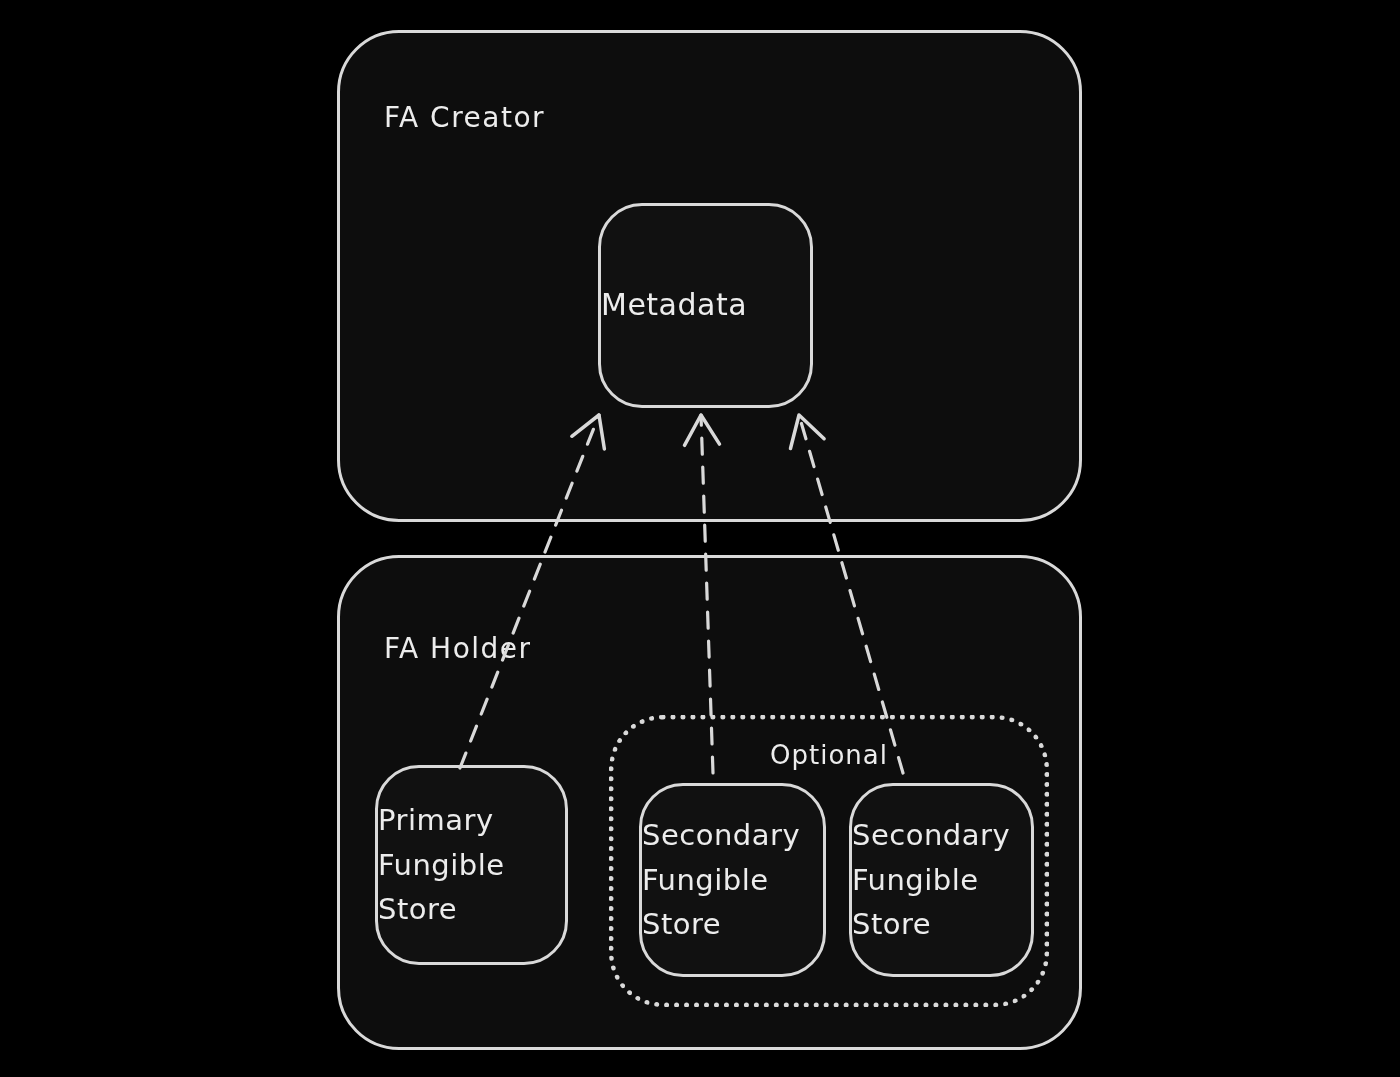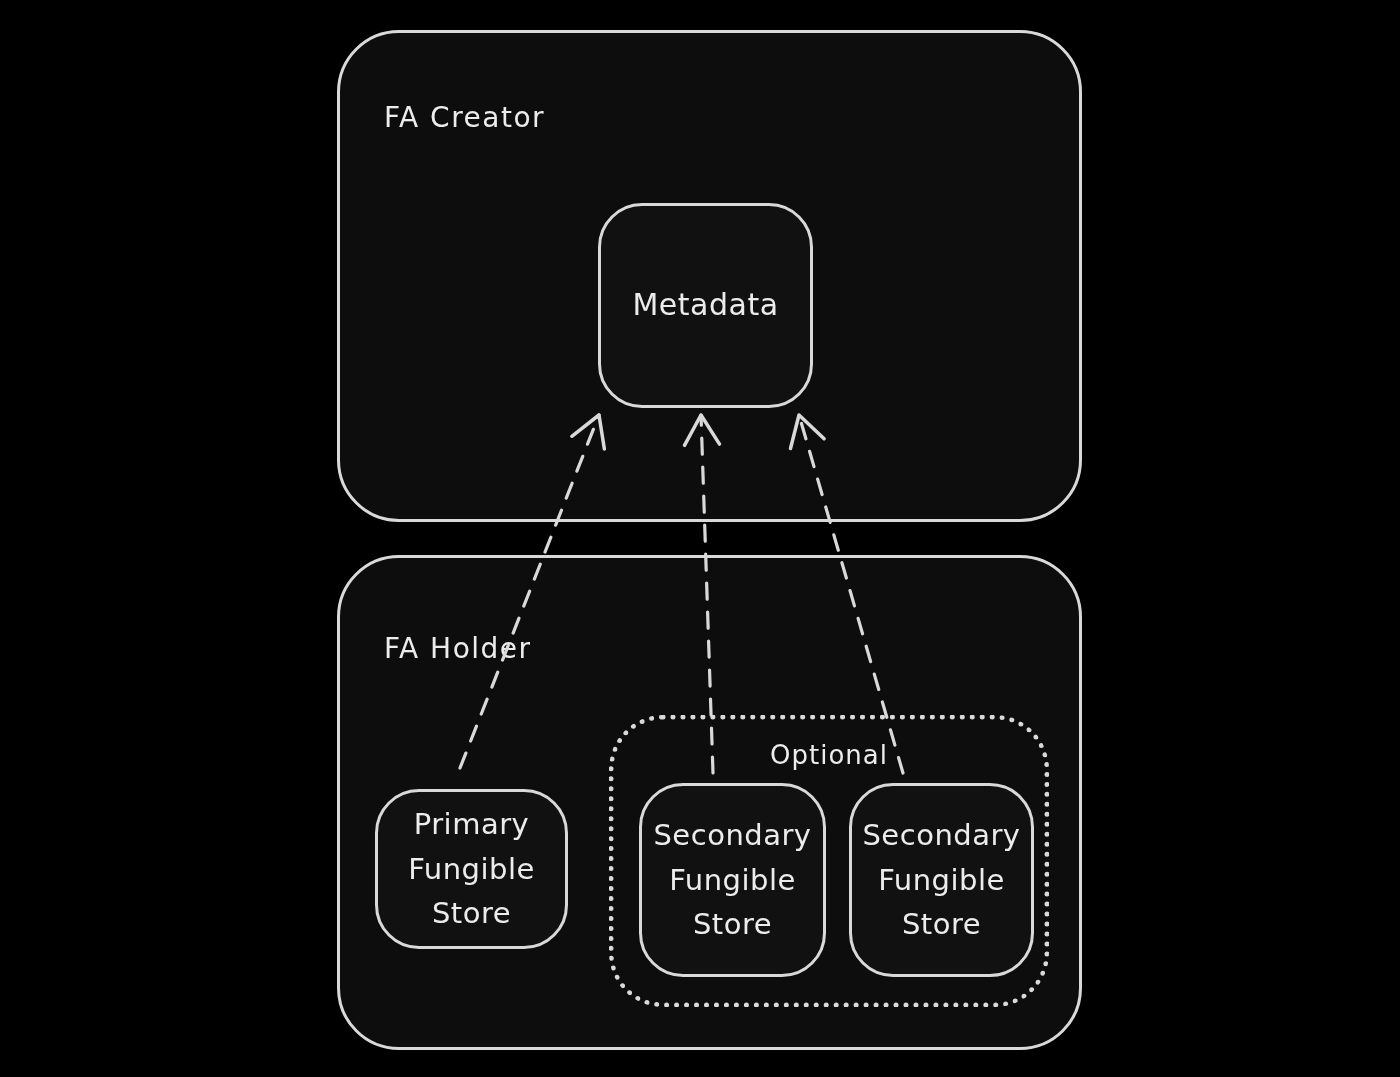--- a/index.html
+++ b/index.html
@@ -40,34 +40,34 @@
   .fa-holder  .container-label { top: 74px; }
 
   .node {
     position: absolute;
     border: 3.5px solid #d9d9d9;
     background: #111111;
     border-radius: 44px;
     box-sizing: border-box;
     display: flex;
     flex-direction: column;
-    align-items: center;
+    align-items: flex-start;
     justify-content: center;
     text-align: center;
     font-size: 29px;
     line-height: 1.55;
     letter-spacing: 0.5px;
   }
   .node span { display: block; }
 
   
   .metadata { left: 258px; top: 170px; width: 215px; height: 205px; font-size: 30px; }
 
   
-  .primary-store { left: 35px; top: 231px; width: 193px; height: 160px; }
+  .primary-store { left: 35px; top: 207px; width: 193px; height: 200px; }
 
   
   .optional {
     position: absolute;
     left: 269px; top: 157px;
     width: 440px; height: 292px;
     border: 5px dotted #d9d9d9;
     border-radius: 54px;
     box-sizing: border-box;
     background: transparent;

